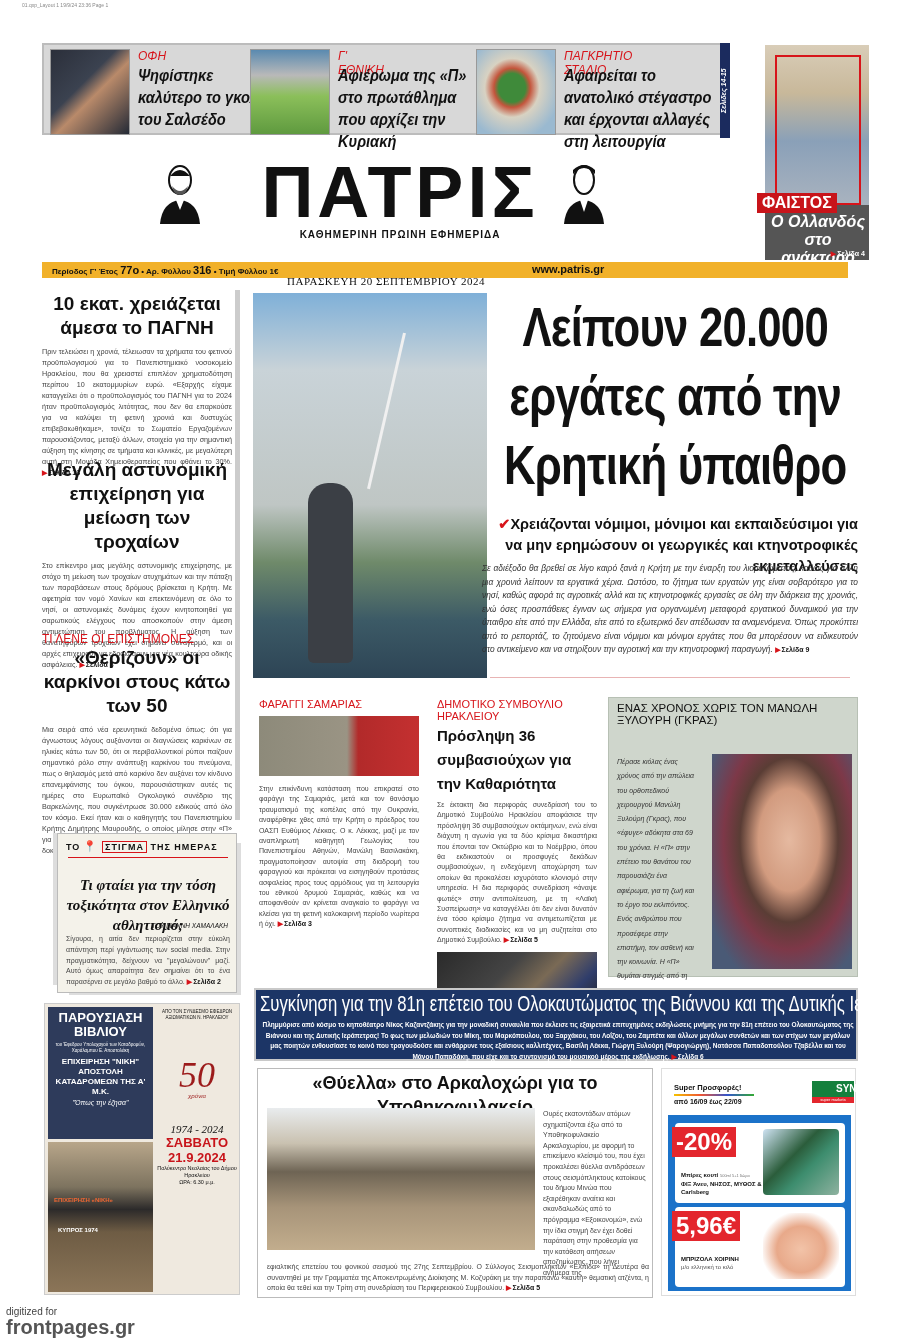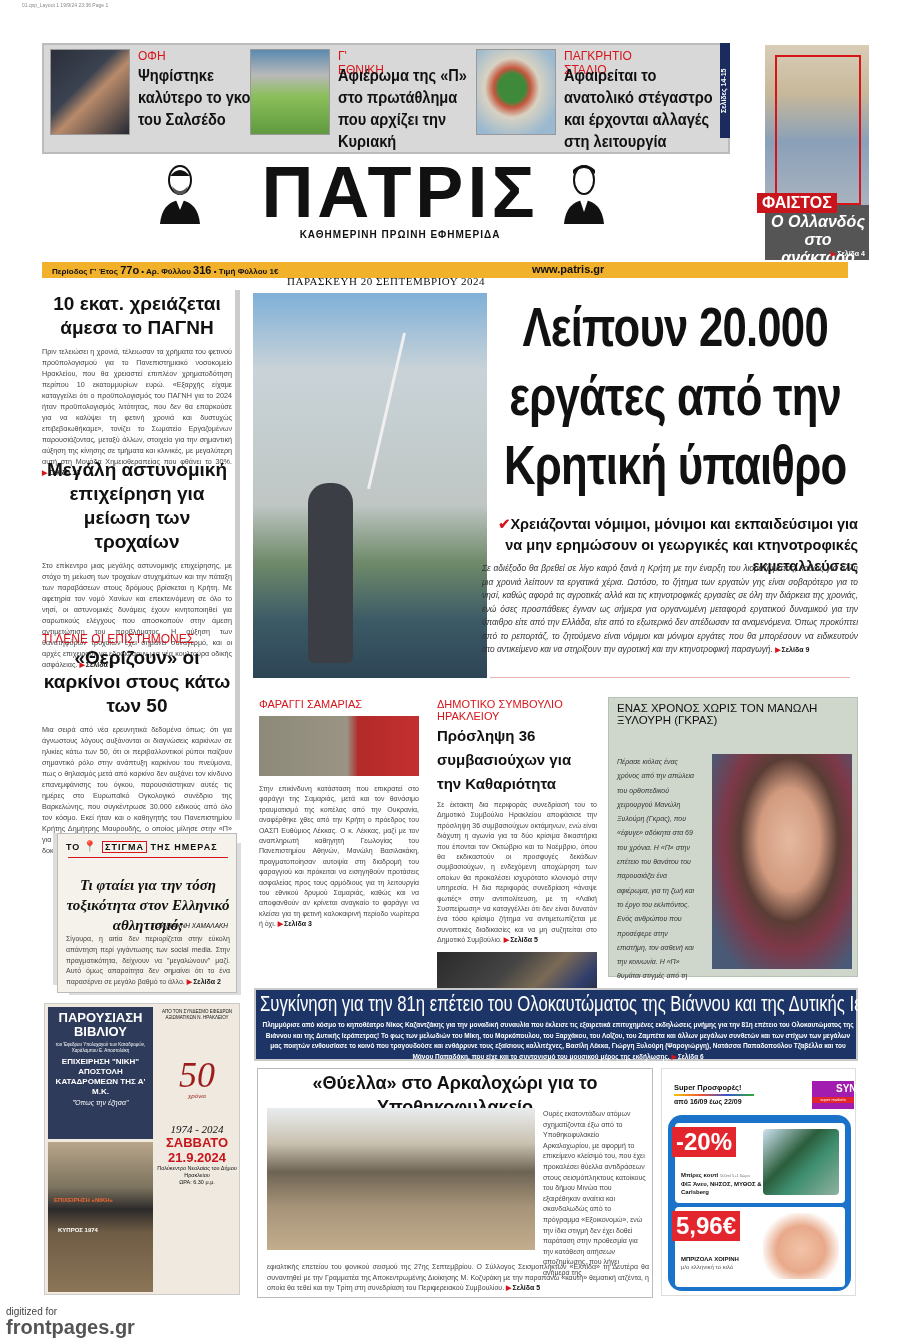--- a/index.html
+++ b/index.html
@@ -6,21 +6,21 @@
   html, body { width: 900px; height: 1341px; background: #ffffff; overflow: hidden; }
   body { position: relative; font-family: "Liberation Sans", sans-serif; color: #111; }
   .abs { position: absolute; }
   .pageref { font-weight: bold; font-size: 7px; color: #111; white-space: nowrap; }
   .pageref .tri { color: #d7141a; font-size: 7px; margin-right: 1px; }
 
   
   #printline { left: 22px; top: 2px; font-size: 5px; color: #888; }
 
   
-  #teaser-strip { left: 42px; top: 43px; width: 688px; height: 111px; background: #d8d8d8; border: 2px solid #bcbcbc; }
+  #teaser-strip { left: 42px; top: 43px; width: 688px; height: 92px; background: #d8d8d8; border: 2px solid #bcbcbc; font-style: italic; }
   .teaser { position: absolute; top: 4px; height: 86px; }
   .teaser .photo { position: absolute; left: 0; top: 0; width: 80px; height: 86px; border: 1px solid #999; }
   .teaser .kicker { position: absolute; left: 88px; top: 0px; font-size: 12px; color: #d7141a; font-family: "Liberation Sans Narrow","Liberation Sans",sans-serif; }
   .teaser .title { position: absolute; left: 88px; top: 16px; width: 150px; font-size: 17px; line-height: 22px; font-weight: bold; color: #111; font-family: "Liberation Sans Narrow","Liberation Sans",sans-serif; transform: scaleX(0.86); transform-origin: left top; }
   #teaser-side-tab { position: absolute; right: -2px; top: -2px; width: 10px; height: 95px; background: #1b2b5e; color: #fff; font-size: 7px; font-weight: bold; writing-mode: vertical-rl; transform: rotate(180deg); text-align: center; }
 
   
   #side-promo { left: 745px; top: 45px; width: 104px; height: 215px; background: #555; margin-left: 20px; }
   #side-promo .photo { position: absolute; left: 0; top: 0; width: 104px; height: 160px; background: linear-gradient(180deg,#d9cdb8 0%,#c8b89a 30%,#8aa0b8 60%,#a9b3bf 100%); }
   #side-promo .frame { position: absolute; left: 10px; top: 10px; width: 86px; height: 150px; border: 2px solid #d7141a; }
@@ -113,23 +113,23 @@
   #arkalo .title { position: absolute; left: 0; top: 2px; width: 394px; text-align: center; font-size: 18px; font-weight: bold; line-height: 24px; font-family: "Liberation Sans Narrow","Liberation Sans",sans-serif; }
   #arkalo .photo { position: absolute; left: 9px; top: 39px; width: 268px; height: 142px; background: linear-gradient(180deg,#e9ecee 0%,#c9c1b0 25%,#6e6454 45%,#a79479 70%,#c2ad8d 100%); }
   #arkalo .bodyr { position: absolute; left: 285px; top: 40px; width: 104px; font-size: 7px; line-height: 10.6px; color: #444; text-align: left; }
   #arkalo .bodyb { position: absolute; left: 9px; top: 193px; width: 382px; font-size: 7px; line-height: 10.6px; color: #444; text-align: justify; }
 
   
   #synka { left: 661px; top: 1068px; width: 195px; height: 228px; background: #fff; border: 1px solid #ddd; }
   #synka .head1 { position: absolute; left: 12px; top: 14px; font-size: 7.5px; font-weight: bold; }
   #synka .head2 { position: absolute; left: 12px; top: 29px; font-size: 7px; font-weight: bold; }
   #synka .rainbow { position: absolute; left: 12px; top: 25px; width: 80px; height: 2px; background: linear-gradient(90deg,#f6c200,#e53,#35c,#3a3); }
-  #synka .logo { position: absolute; left: 150px; top: 12px; width: 42px; height: 28px; background: #a21caf; color: #fff; font-size: 10px; font-weight: bold; text-align: center; line-height: 16px; padding-left: 24px; }
+  #synka .logo { position: absolute; left: 150px; top: 12px; width: 42px; height: 16px; background: #15803d; color: #fff; font-size: 10px; font-weight: bold; text-align: center; line-height: 16px; padding-left: 24px; }
   #synka .logo2 { position: absolute; left: 150px; top: 28px; width: 42px; height: 6px; background: #e3262d; color: #fff; font-size: 4px; text-align: center; line-height: 6px; }
-  #synka .blue { position: absolute; left: 6px; top: 46px; width: 183px; height: 176px; background: #1b72c9; border-radius: 14px; }
+  #synka .blue { position: absolute; left: 6px; top: 46px; width: 183px; height: 176px; background: #1b72c9; }
   .offer { position: absolute; left: 7px; width: 170px; height: 80px; background: #fff; border-radius: 4px; }
   .offer .badge { position: absolute; left: -3px; top: 4px; background: #e3262d; color: #fff; font-weight: bold; font-size: 24px; padding: 0 4px; line-height: 30px; }
   .offer .prod { position: absolute; left: 88px; top: 6px; width: 76px; height: 66px; }
   .offer .desc { position: absolute; left: 6px; top: 48px; width: 96px; font-size: 6px; line-height: 8px; font-weight: bold; }
   .offer .desc .small { font-weight: normal; color: #777; font-size: 4px; }
   .offer .desc .sub { font-weight: normal; color: #555; }
 
   #footer-credit1 { left: 6px; top: 1306px; font-size: 10px; color: #444; font-family: "Liberation Sans Narrow","Liberation Sans",sans-serif; }
   #footer-credit2 { left: 6px; top: 1316px; font-size: 20px; font-weight: bold; color: #555; font-family: "Liberation Sans Narrow","Liberation Sans",sans-serif; }
 </style>

